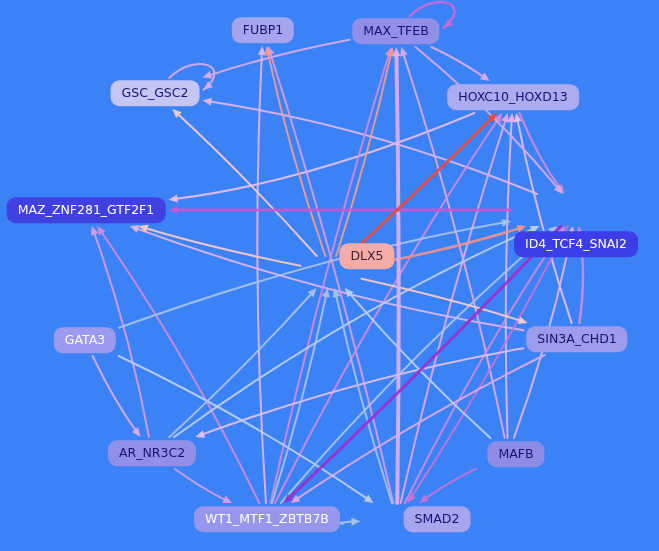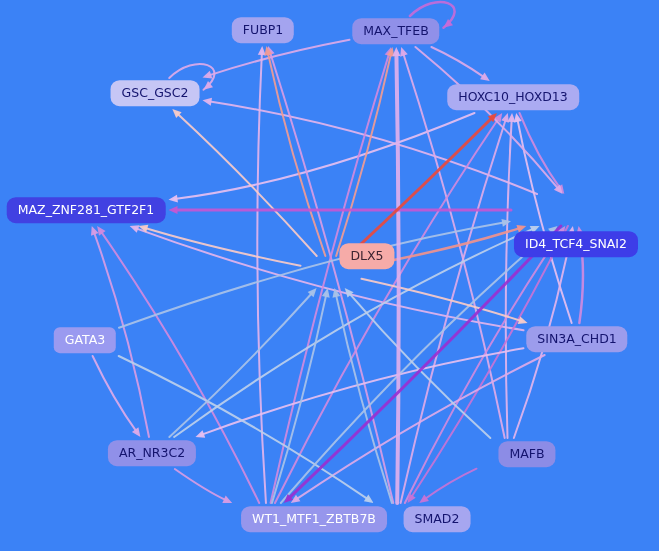--- a/index.html
+++ b/index.html
@@ -120,20 +120,20 @@
       <polygon points="203.5,89.8 208.0290390947696,81.05426933423806 213.026599475205,87.30121980978231" fill="#ddaae8" opacity="0.95"></polygon>
     </svg>
   <div id="nodes">
       <div class="node" style="left: 263px; top: 30px; background: rgb(164, 164, 239); color: rgb(20, 20, 110);">FUBP1</div>
       <div class="node" style="left: 396px; top: 31px; background: rgb(144, 144, 233); color: rgb(20, 20, 110);">MAX_TFEB</div>
       <div class="node" style="left: 155px; top: 93px; background: rgb(198, 198, 245); color: rgb(20, 20, 110);">GSC_GSC2</div>
       <div class="node" style="left: 513px; top: 97px; background: rgb(171, 171, 242); color: rgb(20, 20, 110);">HOXC10_HOXD13</div>
       <div class="node" style="left: 86px; top: 210px; background: rgb(65, 65, 226); color: rgb(255, 255, 255);">MAZ_ZNF281_GTF2F1</div>
       <div class="node" style="left: 576px; top: 210px; background: rgb(61, 61, 232); color: rgb(255, 255, 255); margin-top: 34px;">ID4_TCF4_SNAI2</div>
       <div class="node" style="left: 331px; top: 256px; background: rgb(246, 171, 168); color: rgb(60, 36, 48); margin-left: 36px;">DLX5</div>
-      <div class="node" style="left: 85px; top: 340px; background: rgb(154, 154, 240); color: rgb(255, 255, 255); border-radius: 6px;">GATA3</div>
+      <div class="node" style="left: 85px; top: 340px; background: rgb(154, 154, 240); color: rgb(255, 255, 255);">GATA3</div>
       <div class="node" style="left: 577px; top: 339px; background: rgb(156, 156, 236); color: rgb(20, 20, 110);">SIN3A_CHD1</div>
       <div class="node" style="left: 152px; top: 453px; background: rgb(144, 144, 233); color: rgb(20, 20, 110);">AR_NR3C2</div>
-      <div class="node" style="left: 527px; top: 454px; background: rgb(140, 140, 230); color: rgb(20, 20, 110);">MAFB</div>
-      <div class="node" style="left: 267px; top: 519px; background: rgb(150, 150, 236); color: rgb(255, 255, 255); margin-left: 47px;">WT1_MTF1_ZBTB7B</div>
+      <div class="node" style="left: 516px; top: 454px; background: rgb(140, 140, 230); color: rgb(20, 20, 110);">MAFB</div>
+      <div class="node" style="left: 267px; top: 519px; background: rgb(150, 150, 236); color: rgb(255, 255, 255);">WT1_MTF1_ZBTB7B</div>
       <div class="node" style="left: 397px; top: 519px; background: rgb(166, 166, 240); color: rgb(20, 20, 110); margin-left: 40px;">SMAD2</div>
     </div>
 </div>
 
 </body></html>

